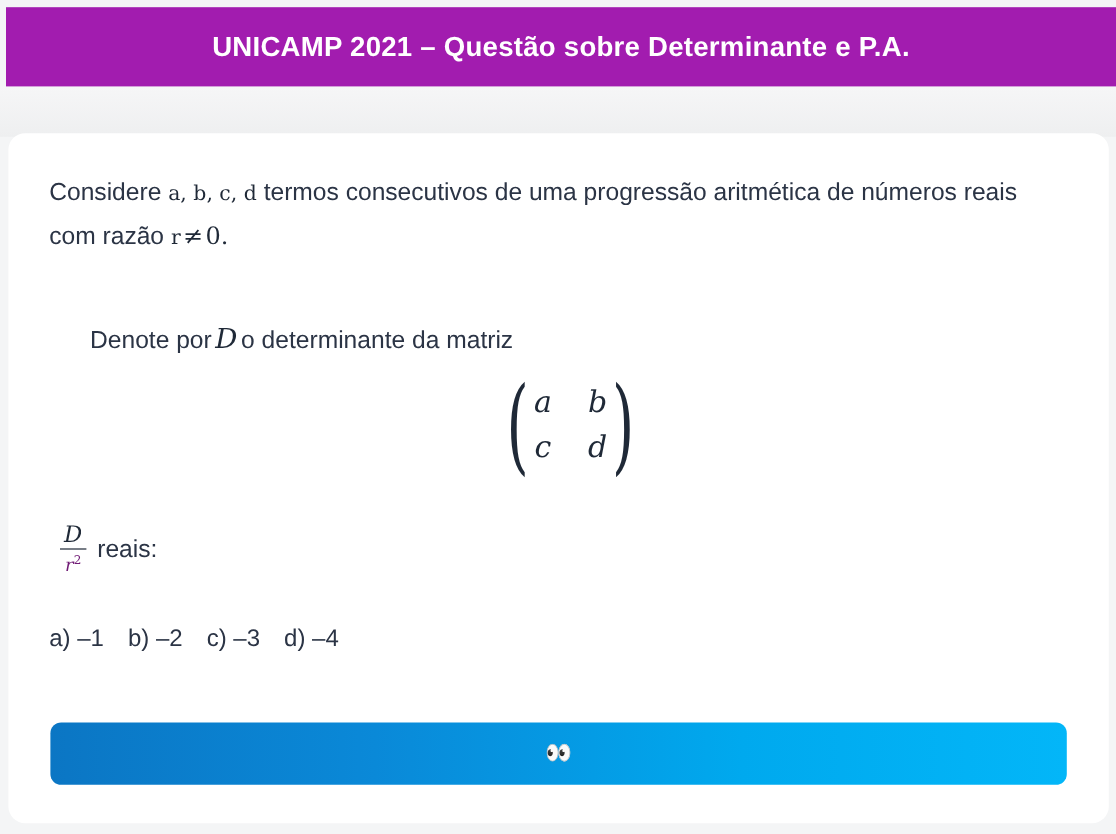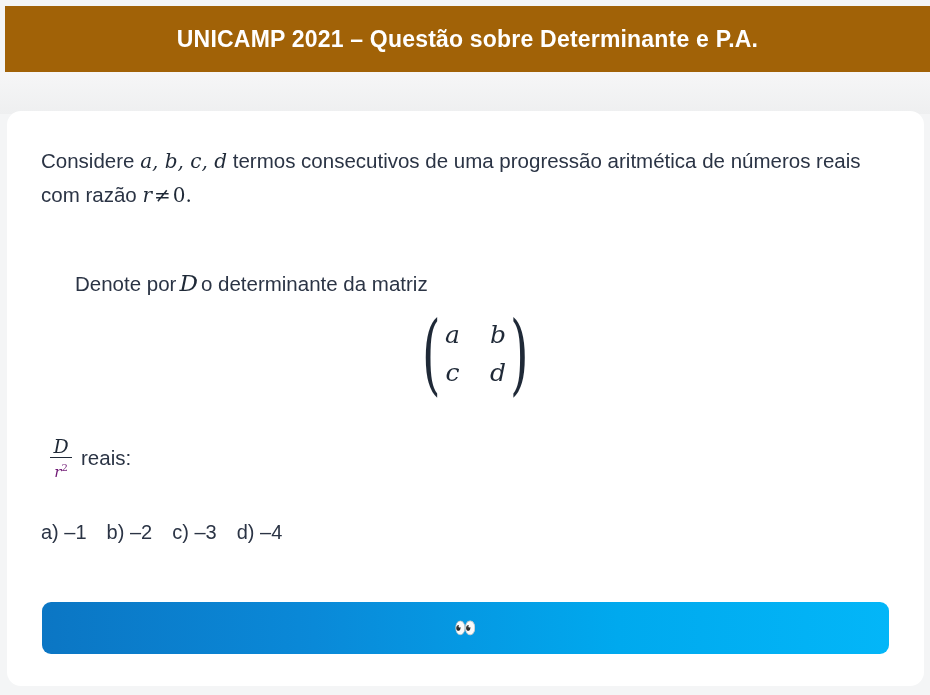--- a/index.html
+++ b/index.html
@@ -17,21 +17,21 @@
     position: relative;
   }
 
   
   .header-banner {
     position: absolute;
     left: 5px;
     top: 6px;
     width: 925px;
     height: 66px;
-    background: #a16207;
+    background: #a21caf;
     display: flex;
     align-items: center;
     justify-content: center;
     box-sizing: border-box;
   }
   .header-title {
     color: #ffffff;
     font-size: 23px;
     font-weight: bold;
     letter-spacing: 0.2px;
@@ -89,22 +89,21 @@
   }
   .para-4 {
     position: absolute;
     left: 34px;
     top: 406px;
   }
 
   
   .mathvar {
     font-family: "DejaVu Serif", "Liberation Serif", serif;
-    font-style: italic;
-    font-size: 20px;
+    font-size: 17px;
     color: #1f2937;
   }
   .mathnum {
     font-family: "DejaVu Serif", "Liberation Serif", serif;
     font-style: normal;
     font-size: 20px;
     color: #1f2937;
   }
   .mathop {
     font-family: "DejaVu Serif", "Liberation Serif", serif;

